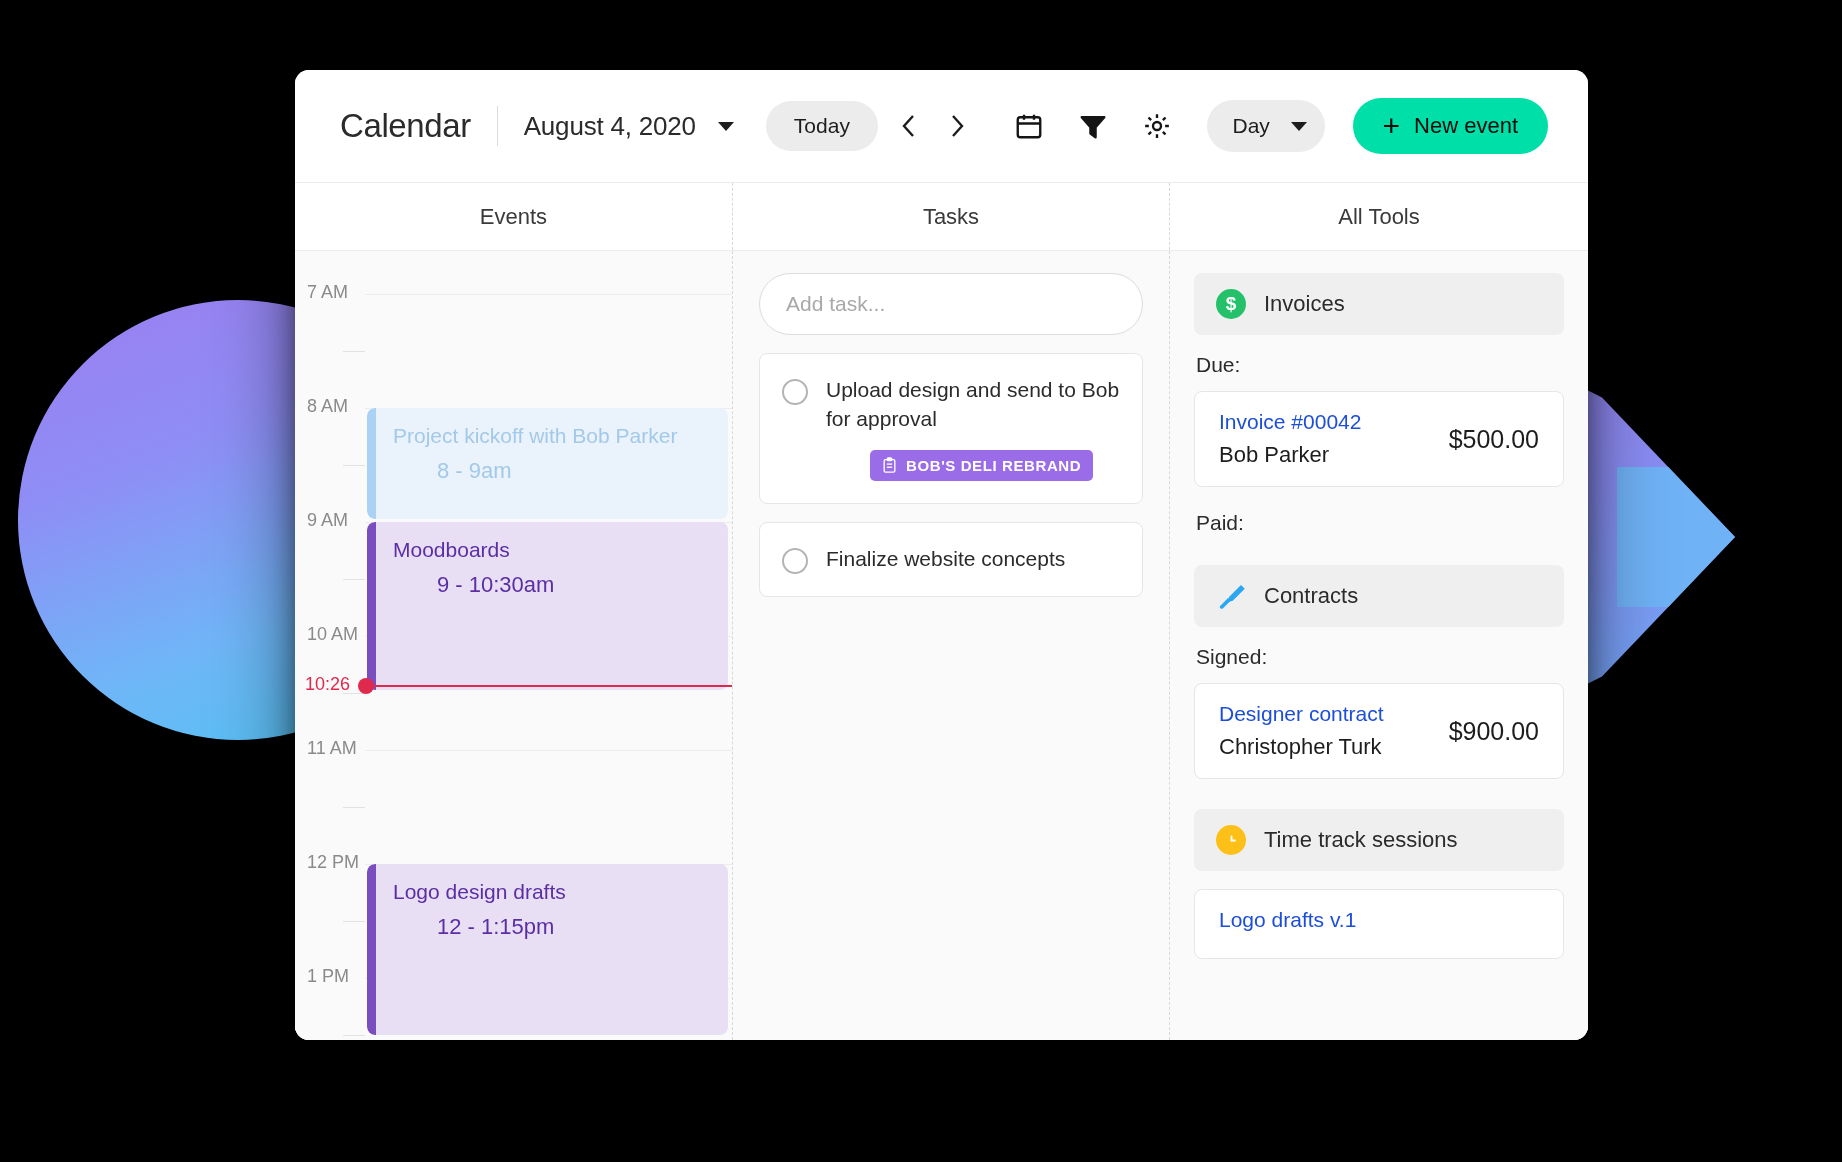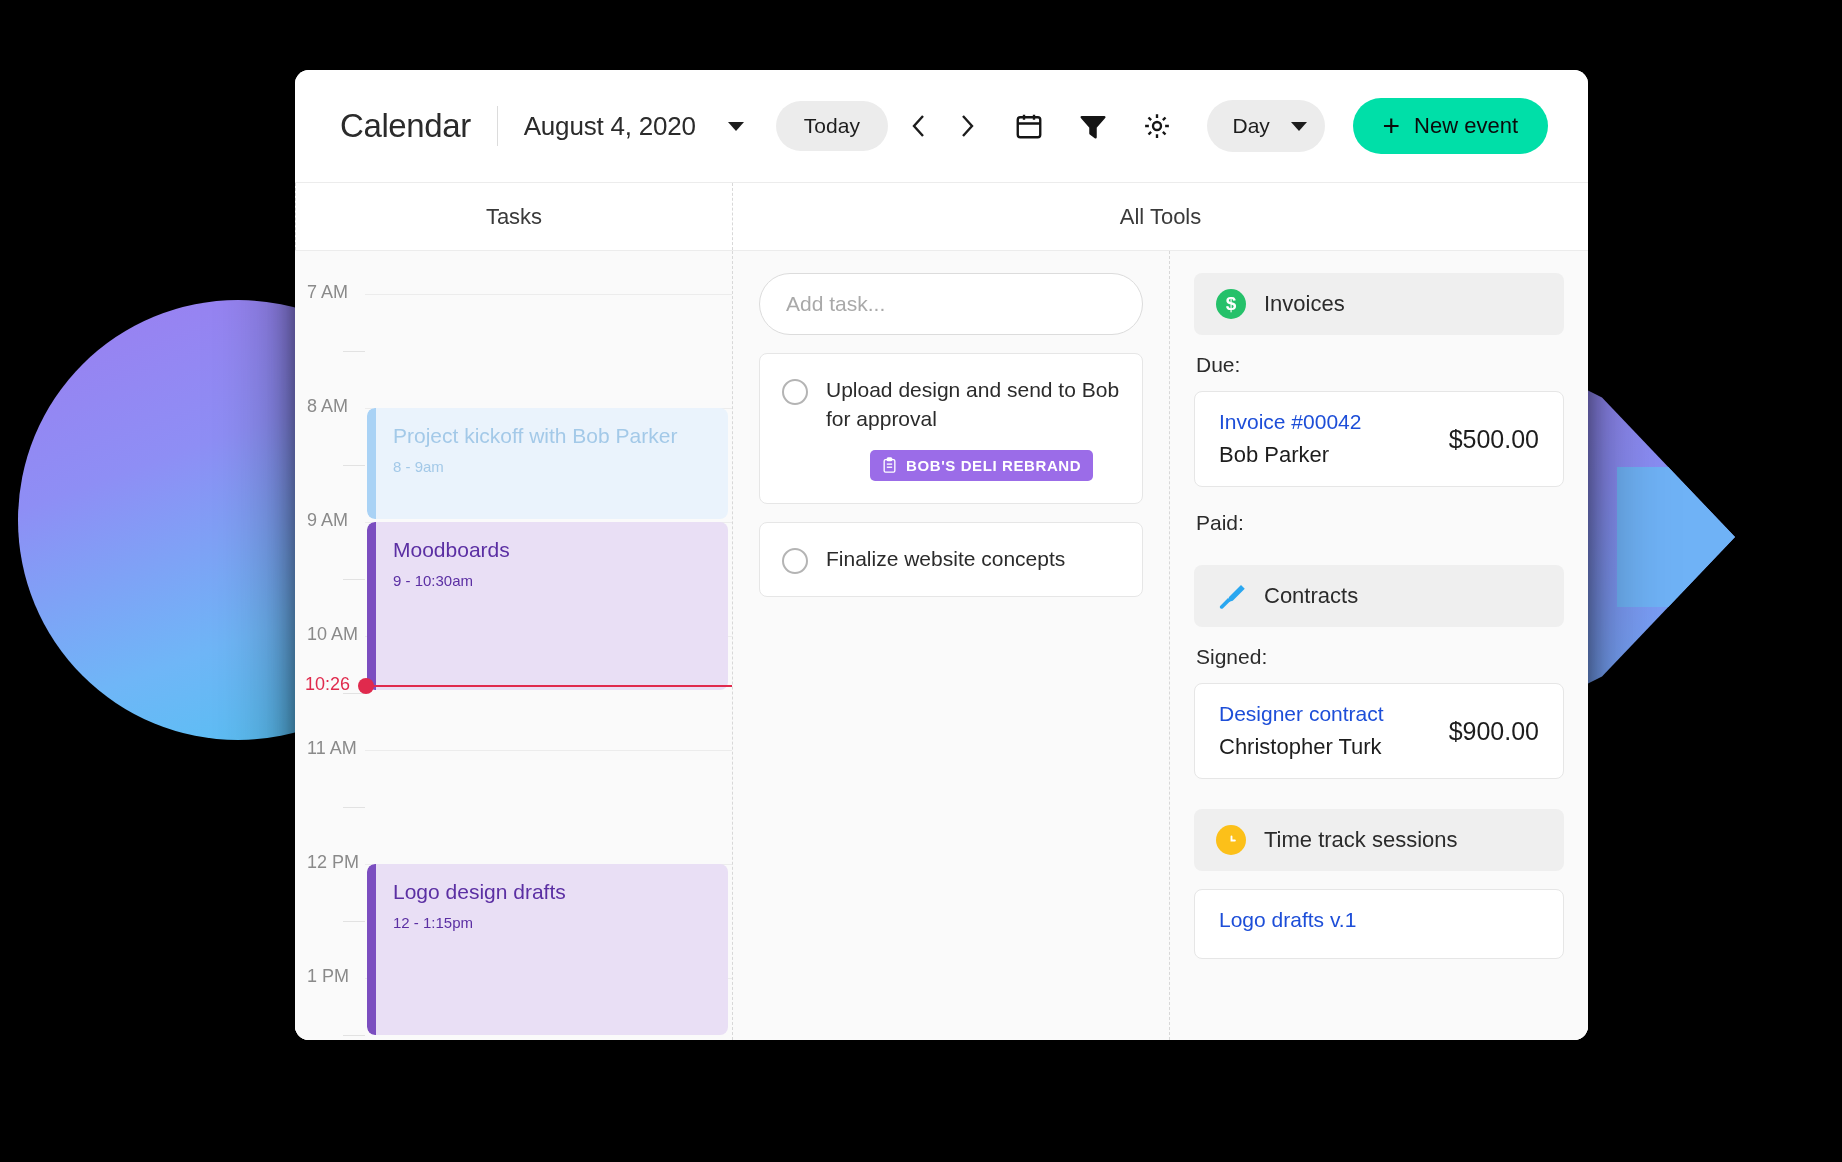--- a/index.html
+++ b/index.html
@@ -52,21 +52,21 @@
   .header {
     height: 113px;
     display: flex; align-items: center;
     padding: 0 40px 0 45px;
     border-bottom: 1px solid #ececec;
     flex: 0 0 auto;
     background: #fff;
   }
   .app-title { font-size: 33px; color: #2b2b2b; letter-spacing: -0.4px; font-weight: 400; }
   .vdiv { width: 1px; height: 40px; background: #dcdcdc; margin: 0 26px; }
-  .date-group { display: flex; align-items: center; gap: 32px; cursor: pointer; }
+  .date-group { display: flex; align-items: center; gap: 22px; cursor: pointer; }
   .date-text { font-size: 26px; color: #2b2b2b; font-weight: 400; letter-spacing: -0.2px; }
   .caret {
     width: 0; height: 0;
     border-left: 8px solid transparent; border-right: 8px solid transparent;
     border-top: 9px solid #1d1d1d;
   }
   .today-btn {
     margin-left: 32px;
     background: #ececec; border: none; border-radius: 30px;
     padding: 13px 28px; font-size: 21px; color: #1d1d1d;
@@ -128,21 +128,21 @@
   .hour-line { position: absolute; left: 70px; right: 0; top: 0; height: 1px; background: #ececec; }
   .half-tick { position: absolute; left: 48px; width: 22px; height: 1px; background: #e2e2e2; top: 57px; }
 
   .ev {
     position: absolute; left: 72px; right: 4px;
     border-radius: 8px; overflow: hidden;
     padding: 16px 0 0 26px;
   }
   .ev .bar { position: absolute; left: 0; top: 0; bottom: 0; width: 9px; border-radius: 8px 0 0 8px; }
   .ev .ev-title { font-size: 21px; margin-bottom: 10px; }
-  .ev .ev-time  { font-size: 15px; }
+  .ev .ev-time  { font-size: 22px; margin-left: 44px; }
   .ev.blue   { background: #eaf3fc; }
   .ev.blue .bar { background: #a9d2f5; }
   .ev.blue .ev-title, .ev.blue .ev-time { color: #a3c9e8; }
   .ev.purple { background: #e9dff5; }
   .ev.purple .bar { background: #7b4ec0; }
   .ev.purple .ev-title { color: #5b2fa3; font-weight: 500; }
   .ev.purple .ev-time  { color: #5b2fa3; }
 
   .now-line { position: absolute; left: 70px; right: 0; height: 2px; background: #e02a4d; z-index: 5; }
   .now-dot {
@@ -275,20 +275,21 @@
         <span class="caret"></span>
       </div>
 
       <button class="new-event">
         <span class="plus">+</span>
         <span>New event</span>
       </button>
     </div>
 
     <div class="colheads">
+      <div class="colhead events">Events</div>
       <div class="colhead tasks">Tasks</div>
       <div class="colhead tools">All Tools</div>
     </div>
 
     <div class="body">
 
       <div class="events-col" id="events-col">
           <div class="hour-row" style="top: 43px;">
             <div class="hour-line"></div>
             <div class="hour-label">7 AM</div>

